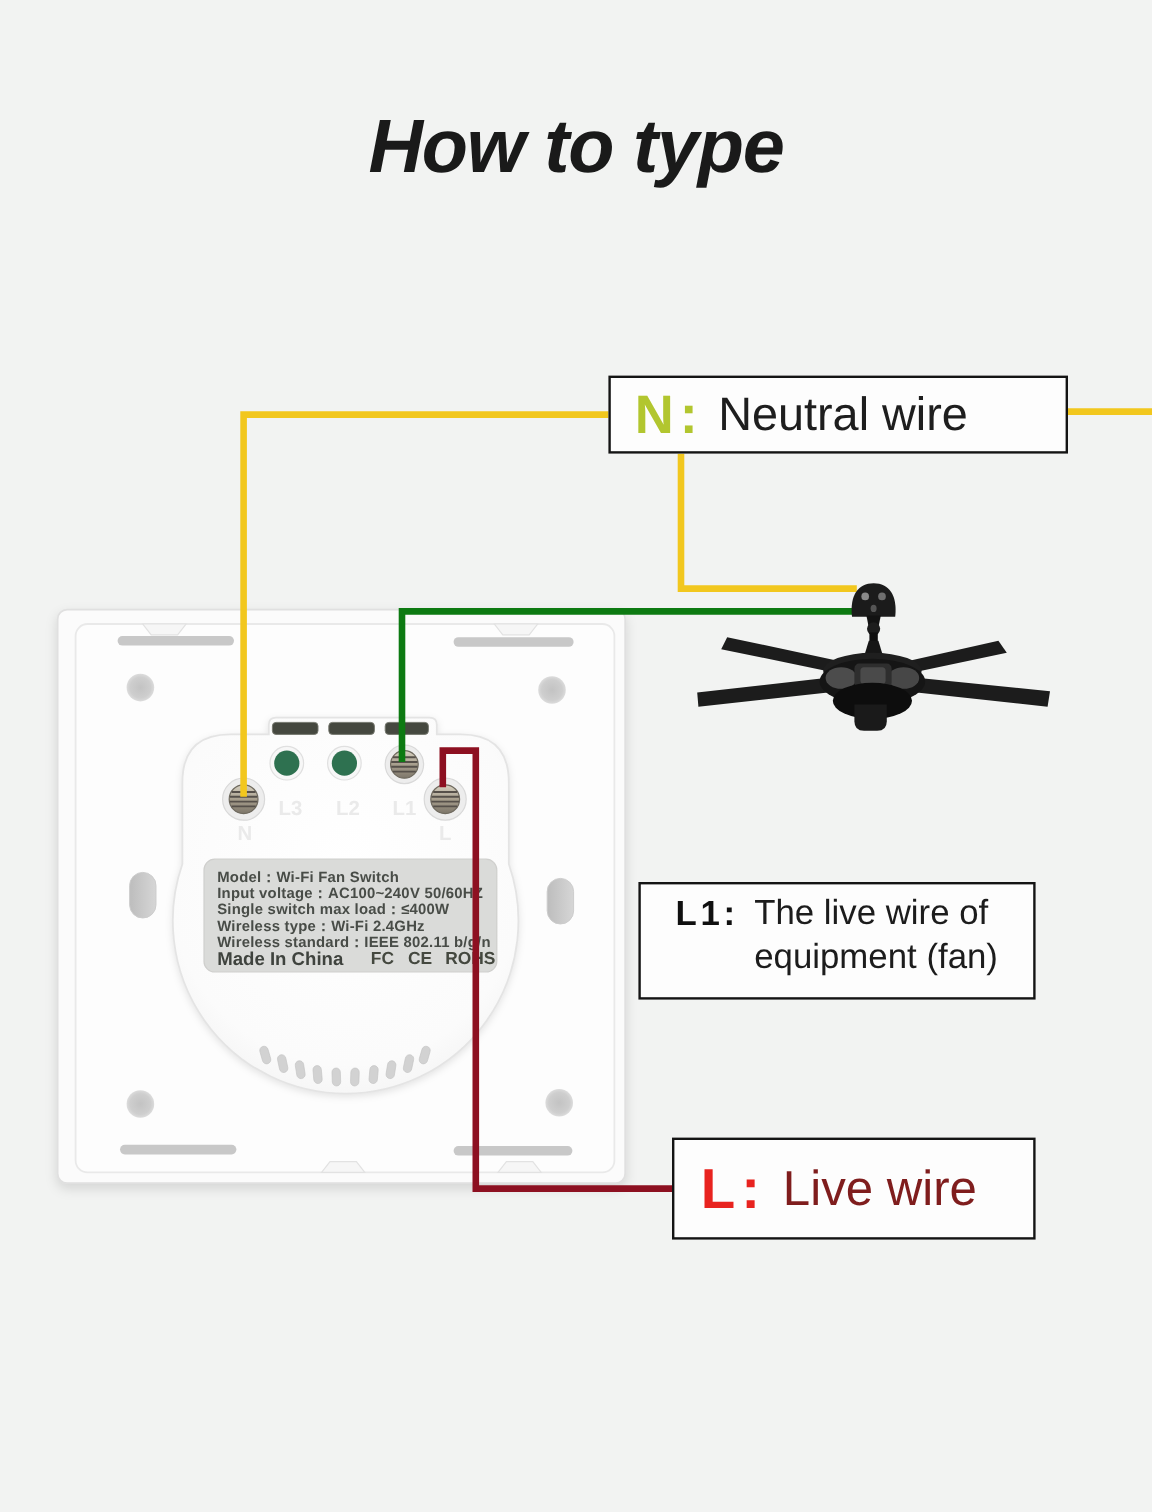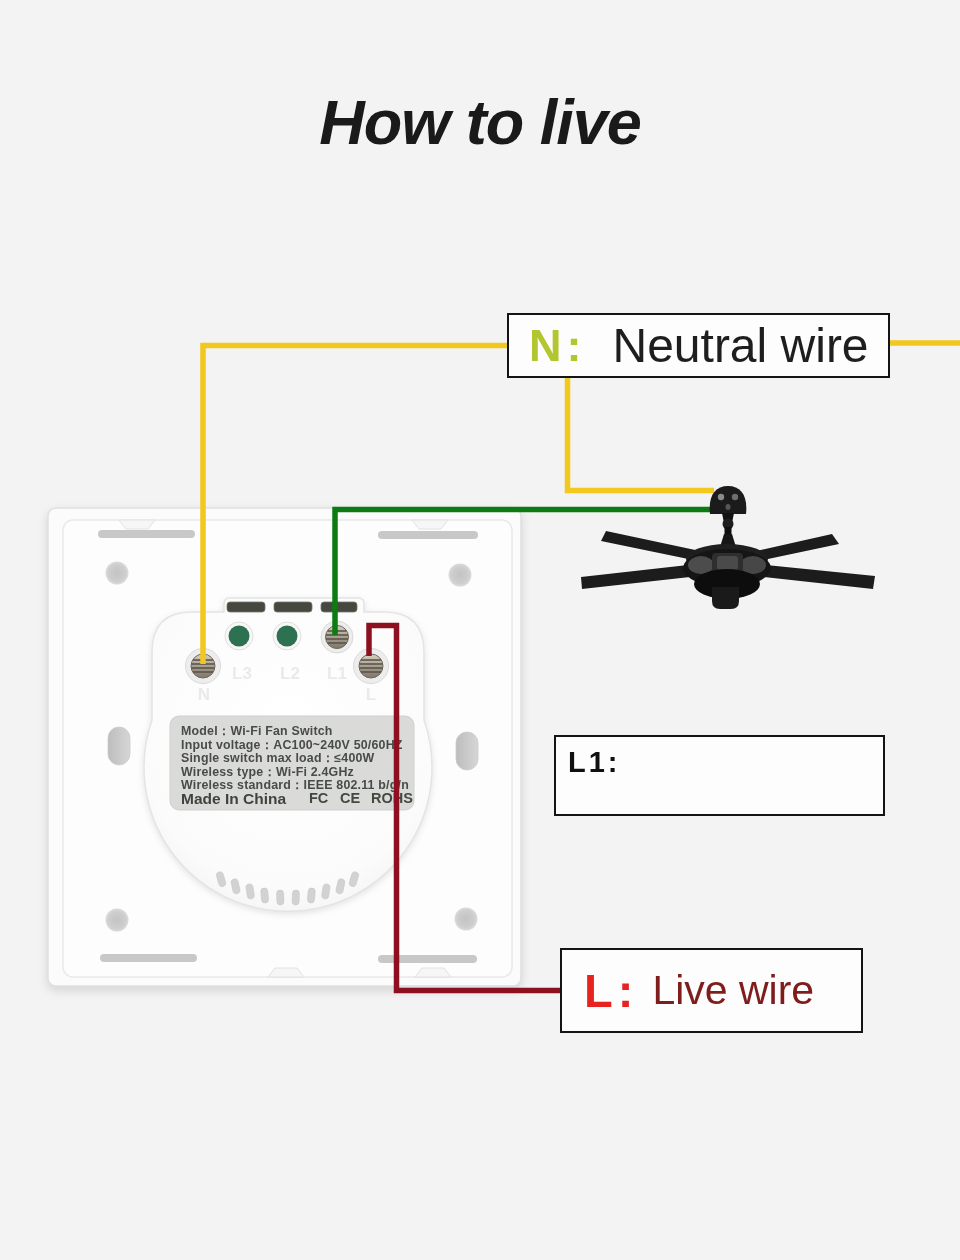--- a/index.html
+++ b/index.html
@@ -11,22 +11,22 @@
   svg.diagram{position:absolute;left:0;top:0;}
   .wire{fill:none;stroke-width:5.5;}
   .wire-neutral{stroke:var(--neutral-wire,#f2c71e);}
   .wire-equipment{stroke:var(--equipment-wire,#0d7a12);}
   .wire-live{stroke:var(--live-wire,#8d1021);}
   .callout{position:absolute;box-sizing:border-box;background:#fdfdfd;
            border:2px solid var(--box-border,#141414);display:flex;align-items:center;}
   .key{font-weight:bold;letter-spacing:5px;white-space:nowrap;}
   #box-n{left:507px;top:313px;width:383px;height:65px;padding-left:20px;}
   #box-n .key{font-size:45px;color:var(--neutral-key,#b2c62f);}
-  #box-n .txt{font-size:48px;color:#1e1e1e;margin-left:26px;white-space:nowrap;}
-  #box-l1{left:554px;top:735px;width:331px;height:81px;align-items:flex-start;padding:6px 0 0 12px;}
+  #box-n .txt{font-size:39px;color:#1e1e1e;margin-left:12px;white-space:nowrap;}
+  #box-l1{left:532px;top:735px;width:331px;height:98px;align-items:flex-start;padding:6px 0 0 29px;}
   #box-l1 .key{font-size:29px;color:#101010;letter-spacing:3px;margin-top:3px;}
   #box-l1 .txt{font-size:29px;line-height:37px;color:#1c1c1c;margin-left:13px;}
   #box-l{left:560px;top:948px;width:303px;height:85px;padding-left:22px;}
   #box-l .key{font-size:47px;color:var(--live-key,#e8231f);}
   #box-l .txt{font-size:41px;color:#7f1d1d;margin-left:14px;white-space:nowrap;}
   .emb{font-size:17px;font-weight:bold;fill:#eaeaea;}
   .lbl{font-size:12.4px;font-weight:bold;fill:#484c47;letter-spacing:.2px;}
   .lbl-big{font-size:15.5px;font-weight:bold;fill:#3f433e;}
   .cert{font-size:14.5px;font-weight:bold;fill:#44483f;}
 </style>
@@ -193,29 +193,33 @@
         <ellipse cx="701" cy="565" rx="13" ry="9" fill="#7a7a7a" opacity="0.55"></ellipse>
         <ellipse cx="753" cy="565" rx="13" ry="9" fill="#7a7a7a" opacity="0.5"></ellipse>
         <rect x="712" y="553" width="31" height="20" rx="4" fill="#2e2e2e"></rect>
         <rect x="717" y="556" width="21" height="14" rx="3" fill="#4a4a4a"></rect>
         <ellipse cx="727" cy="584" rx="33" ry="15" fill="#0d0d0d"></ellipse>
         <path d="M712,587 h27 v14 q0,8 -8,8 h-11 q-8,0 -8,-8 Z" fill="#1a1a1a"></path>
       </g>
     </g>
   </svg>
 
-  <div class="title">How to live</div>
+  <div class="title">How to type</div>
 
   <div class="callout" id="box-n">
     <span class="key">N:</span>
     <span class="txt">Neutral wire</span>
   </div>
 
   <div class="callout" id="box-l1">
     <span class="key">L1:</span>
+    <div class="txt">
+      <div>The live wire of</div>
+      <div>equipment (fan)</div>
+    </div>
   </div>
 
   <div class="callout" id="box-l">
     <span class="key">L:</span>
     <span class="txt">Live wire</span>
   </div>
 
 </div>
 
 </body></html>

